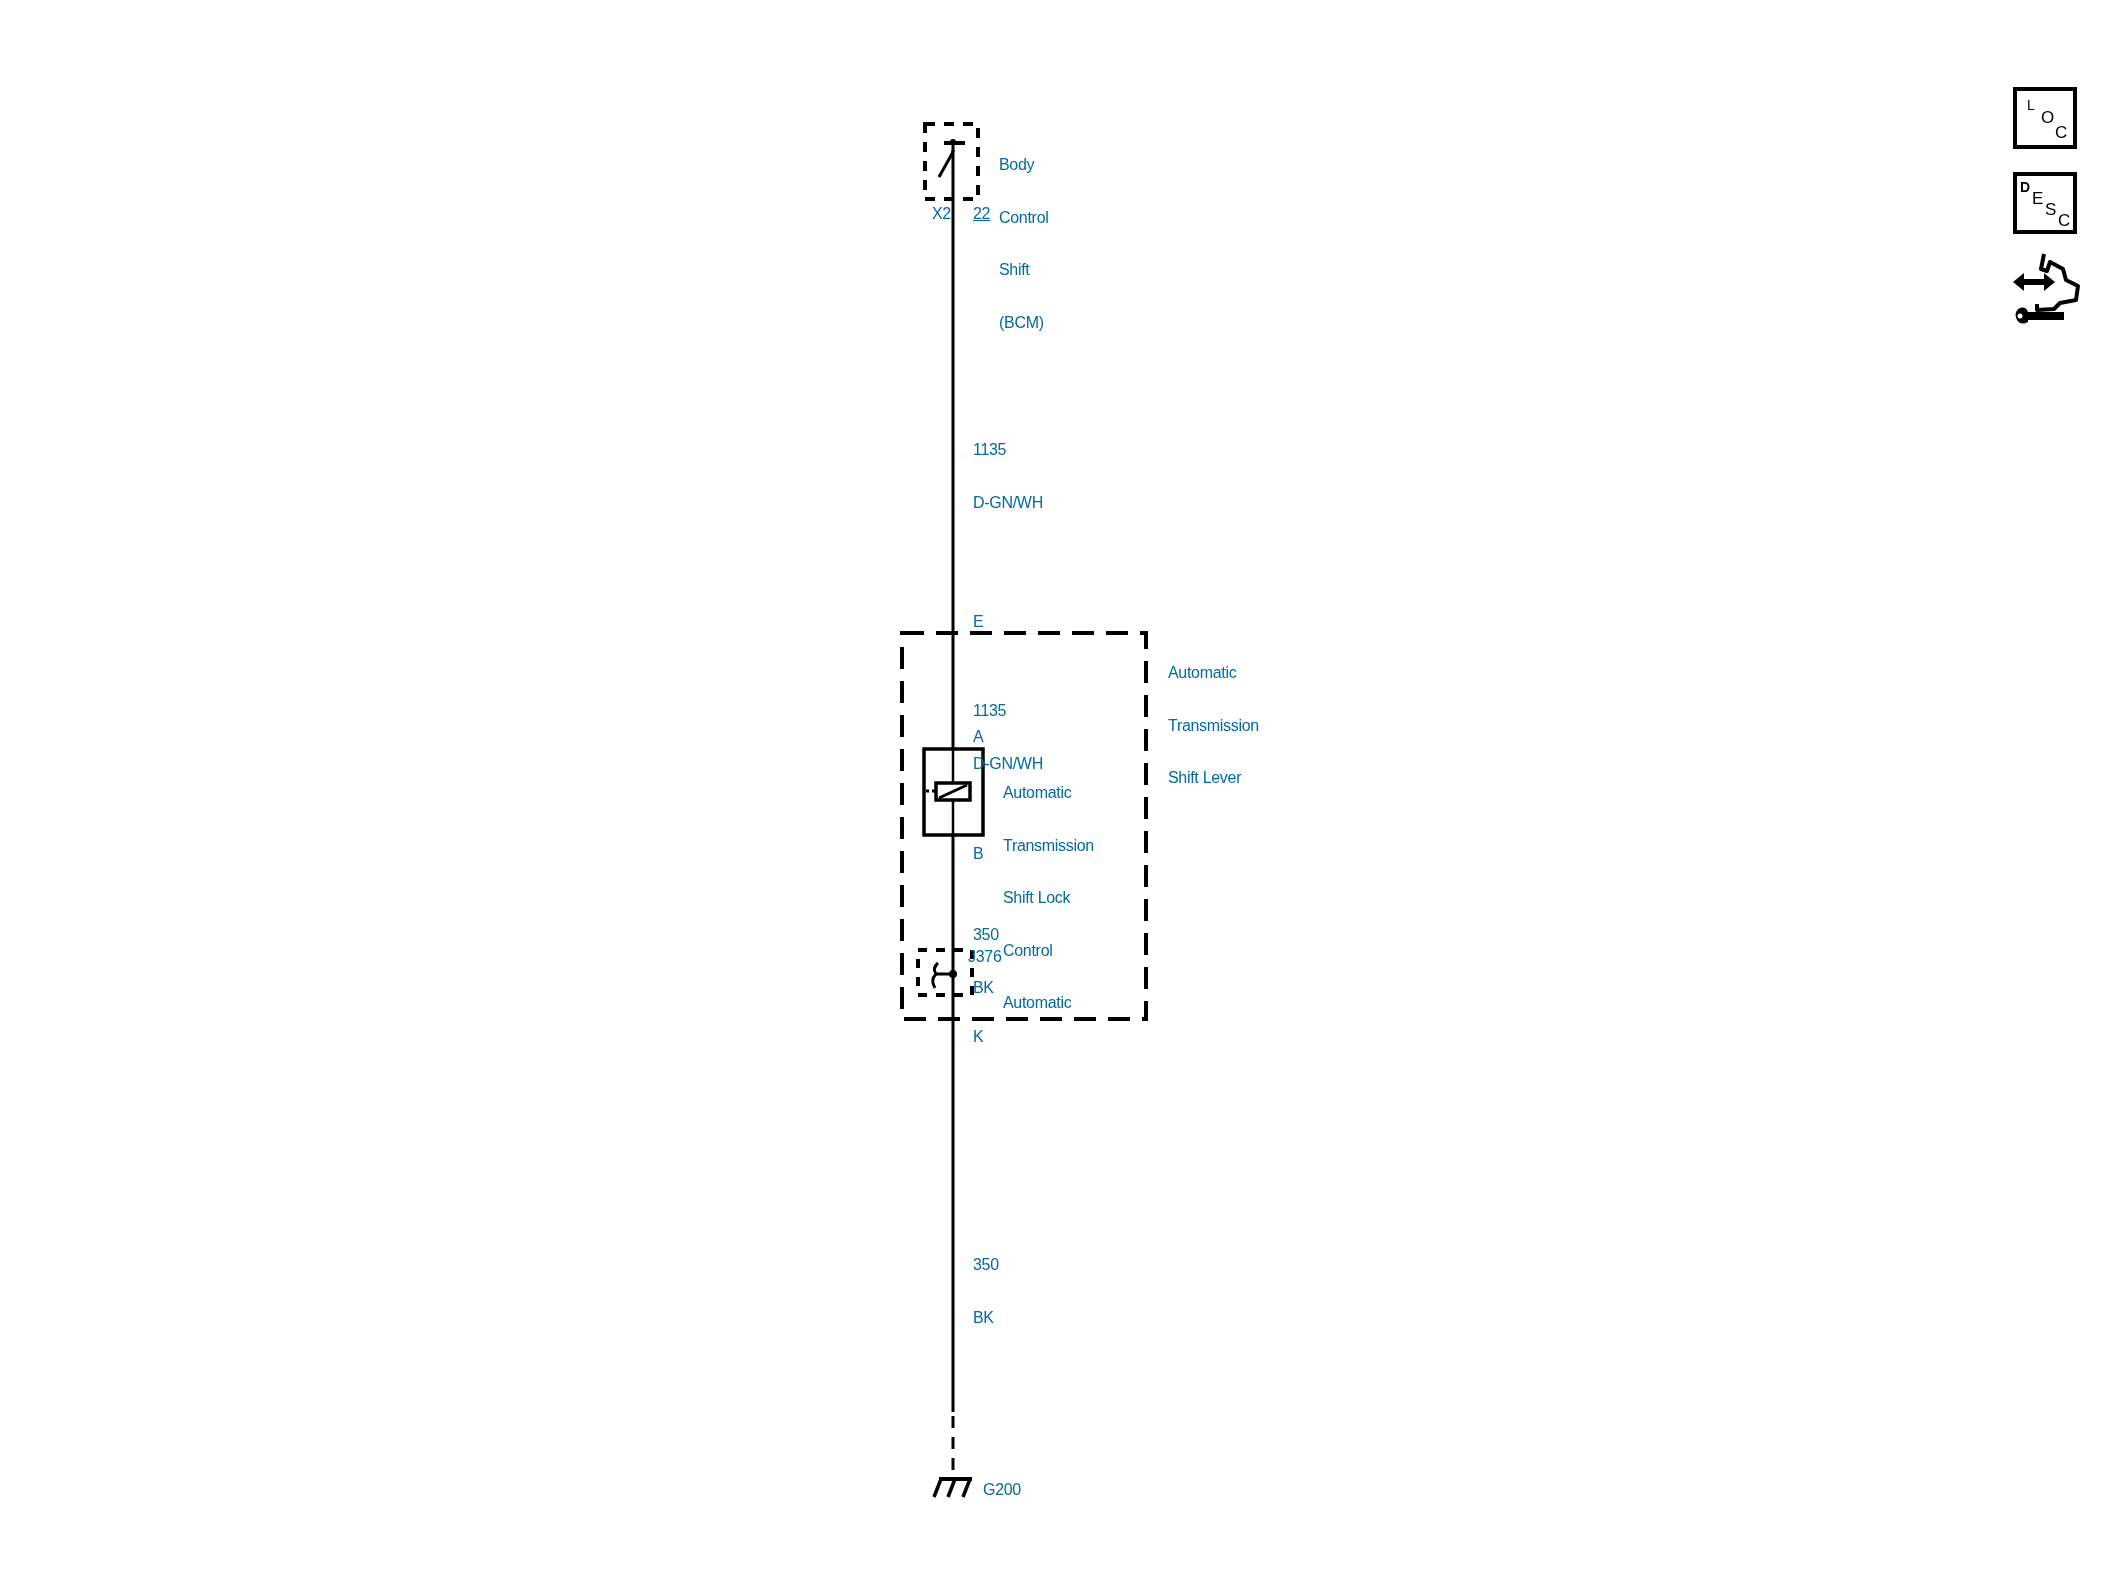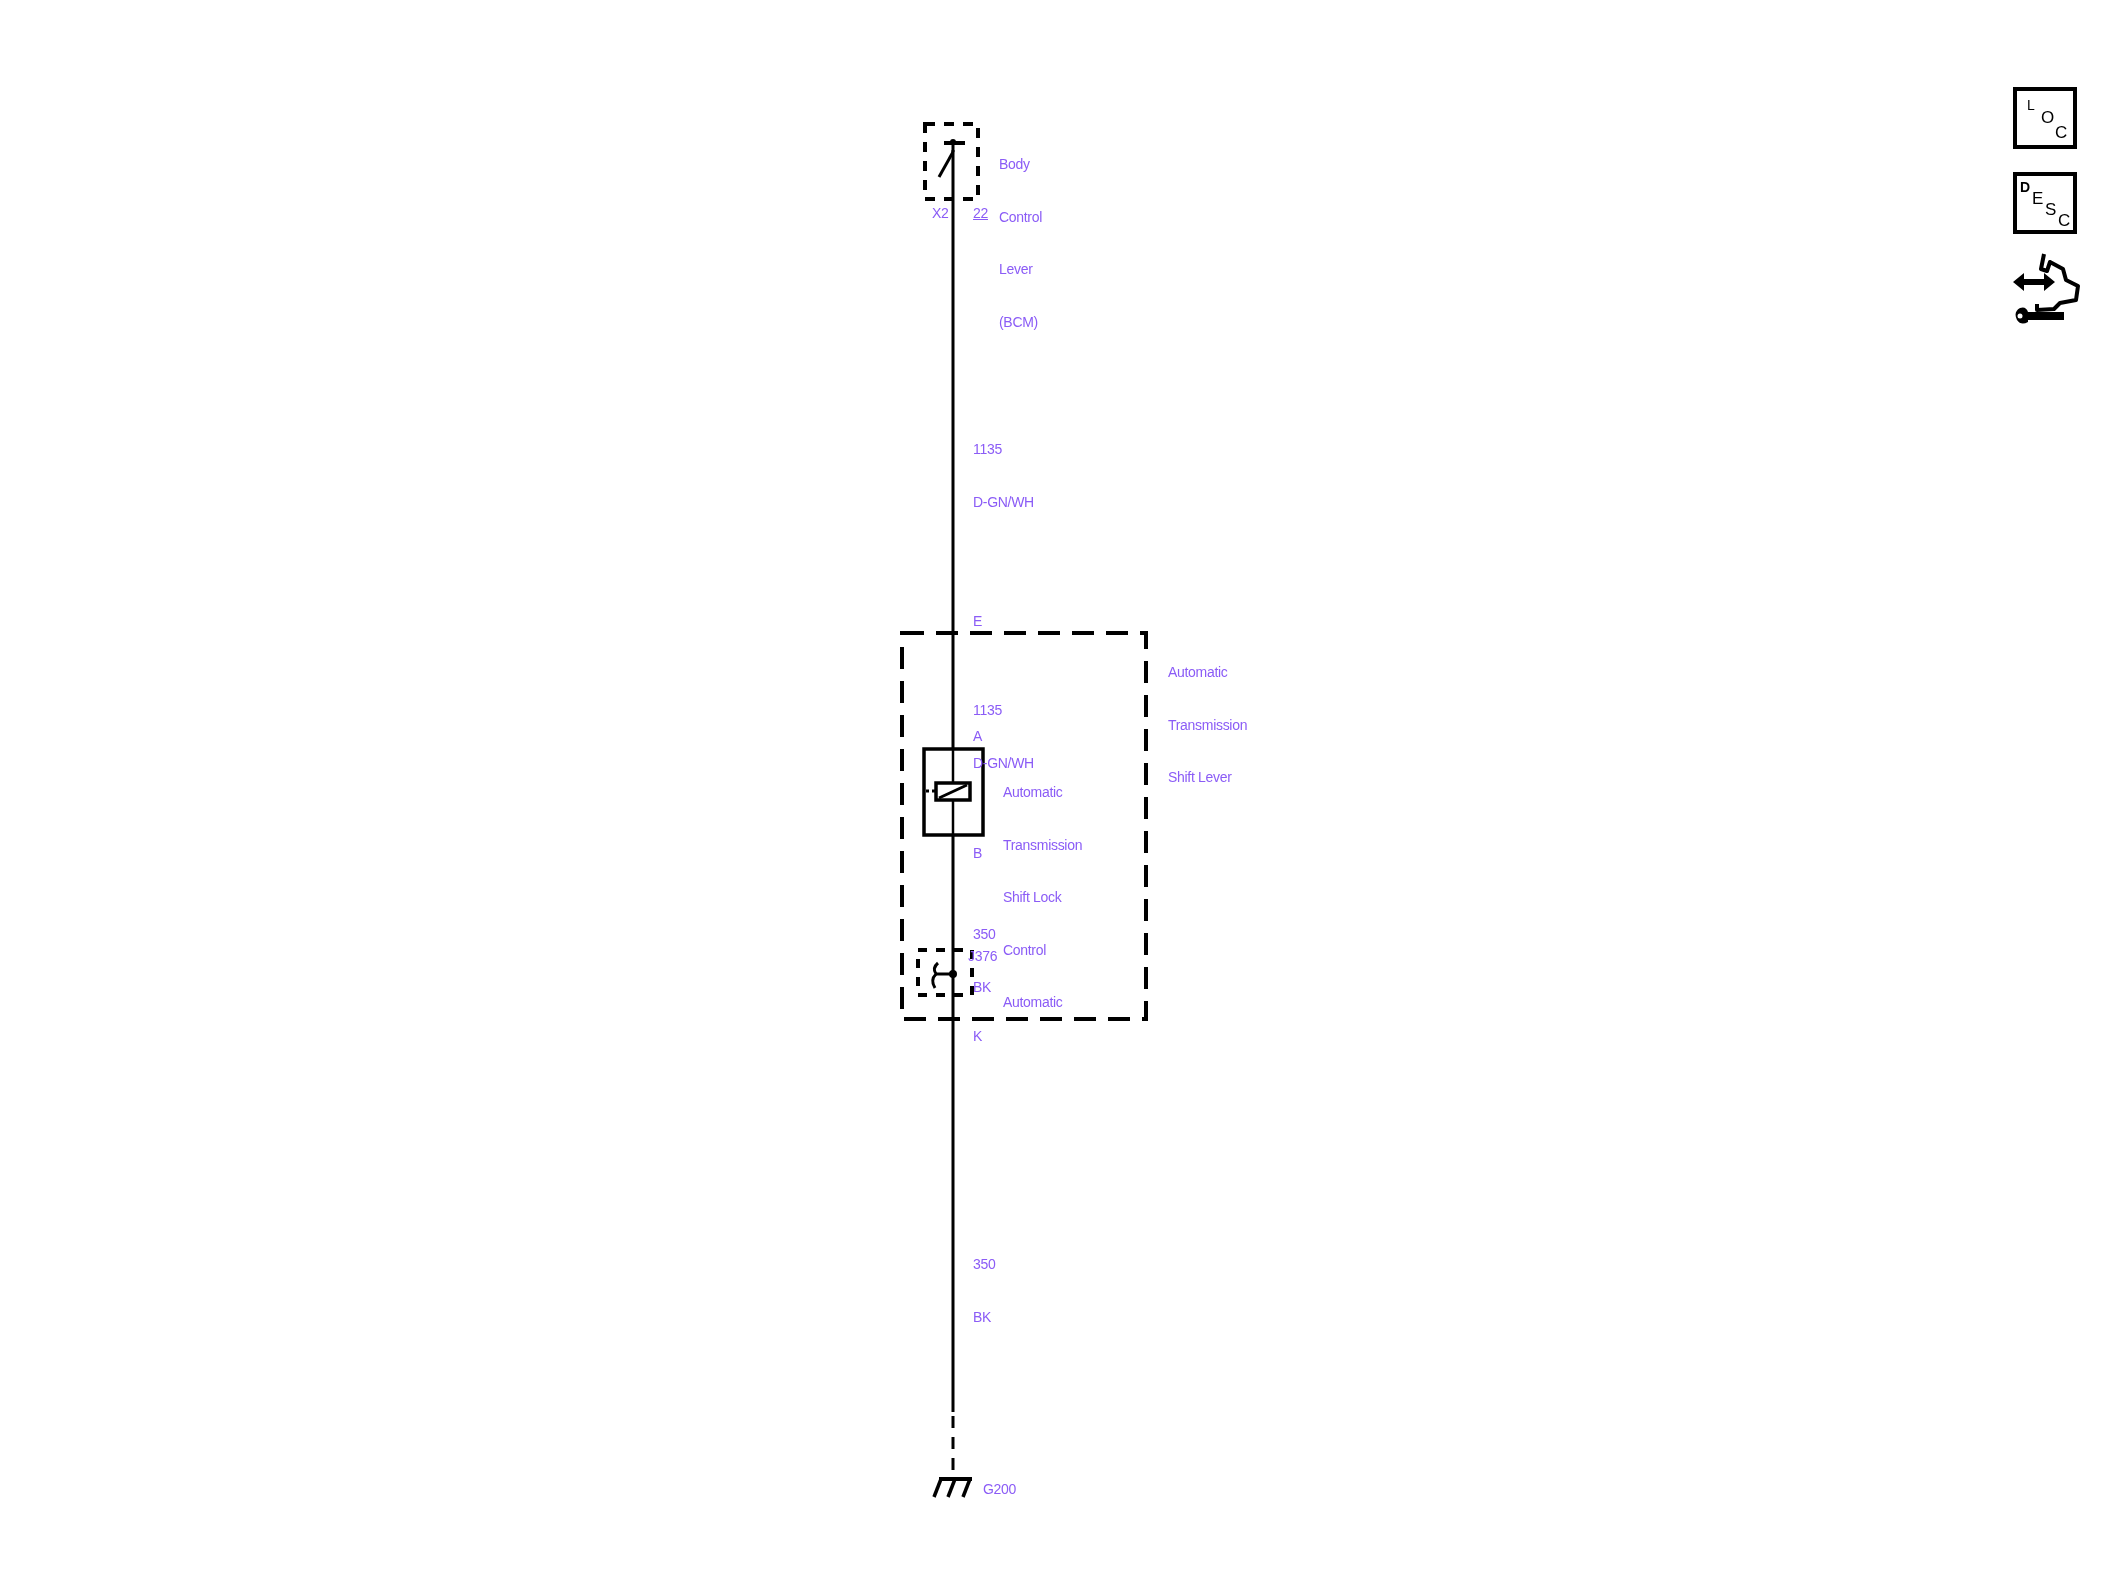--- a/index.html
+++ b/index.html
@@ -1,20 +1,20 @@
 <!DOCTYPE html>
 <html><head>
 <meta charset="utf-8">
 <style>
   html, body { margin:0; padding:0; background:#ffffff; }
   body { width:2124px; height:1593px; position:relative; overflow:hidden;
          font-family:"Liberation Sans", sans-serif; color:#000; }
   svg.diagram { position:absolute; left:0; top:0; }
   .lbl { position:absolute; font-family:"Liberation Sans", sans-serif;
-         font-size:14px; line-height:17.5px; color:#8b5cf6; white-space:pre;
+         font-size:16px; line-height:17.5px; color:#0369a1; white-space:pre;
          letter-spacing:-0.3px; }
   .icon-box { position:absolute; width:60px; height:58px; border:4px solid #000;
               box-sizing:border-box; background:#fff; cursor:pointer; }
   .icon-box span { position:absolute; font-family:"Liberation Sans", sans-serif;
                    font-size:17px; line-height:17px; }
 </style>
 </head>
 <body>
 
 <svg class="diagram" width="2124" height="1593" viewBox="0 0 2124 1593" xmlns="http://www.w3.org/2000/svg">
@@ -68,21 +68,21 @@
     <path d="M2044,254 L2041,269 L2047,271 L2050,262 L2063,269 L2066,280 L2078,286 L2076,300 L2060,303 L2054,309 L2037,310 L2037,304" fill="none" stroke="#000" stroke-width="4" stroke-linejoin="round"></path>
 
     <path d="M2020,308 q-7,4 -3,12 q4,6 11,2 l0,-2 l36,0 l0,-8 l-36,0 q-2,-6 -8,-4 z" fill="#000"></path>
     <circle cx="2020" cy="316" r="2.5" fill="#fff"></circle>
   </g>
 </svg>
 
 <div class="lbl" style="left:999px; top:121px;">
   <div>Body</div>
   <div>Control</div>
-  <div>Lever</div>
+  <div>Shift</div>
   <div>(BCM)</div>
 </div>
 <div class="lbl" style="left:932px; top:205px;">X2</div>
 <div class="lbl" style="left:973px; top:205px;text-decoration:underline;">22</div>
 
 <div class="lbl" style="left:973px; top:406px;">
   <div>1135</div>
   <div>D-GN/WH</div>
 </div>
 

